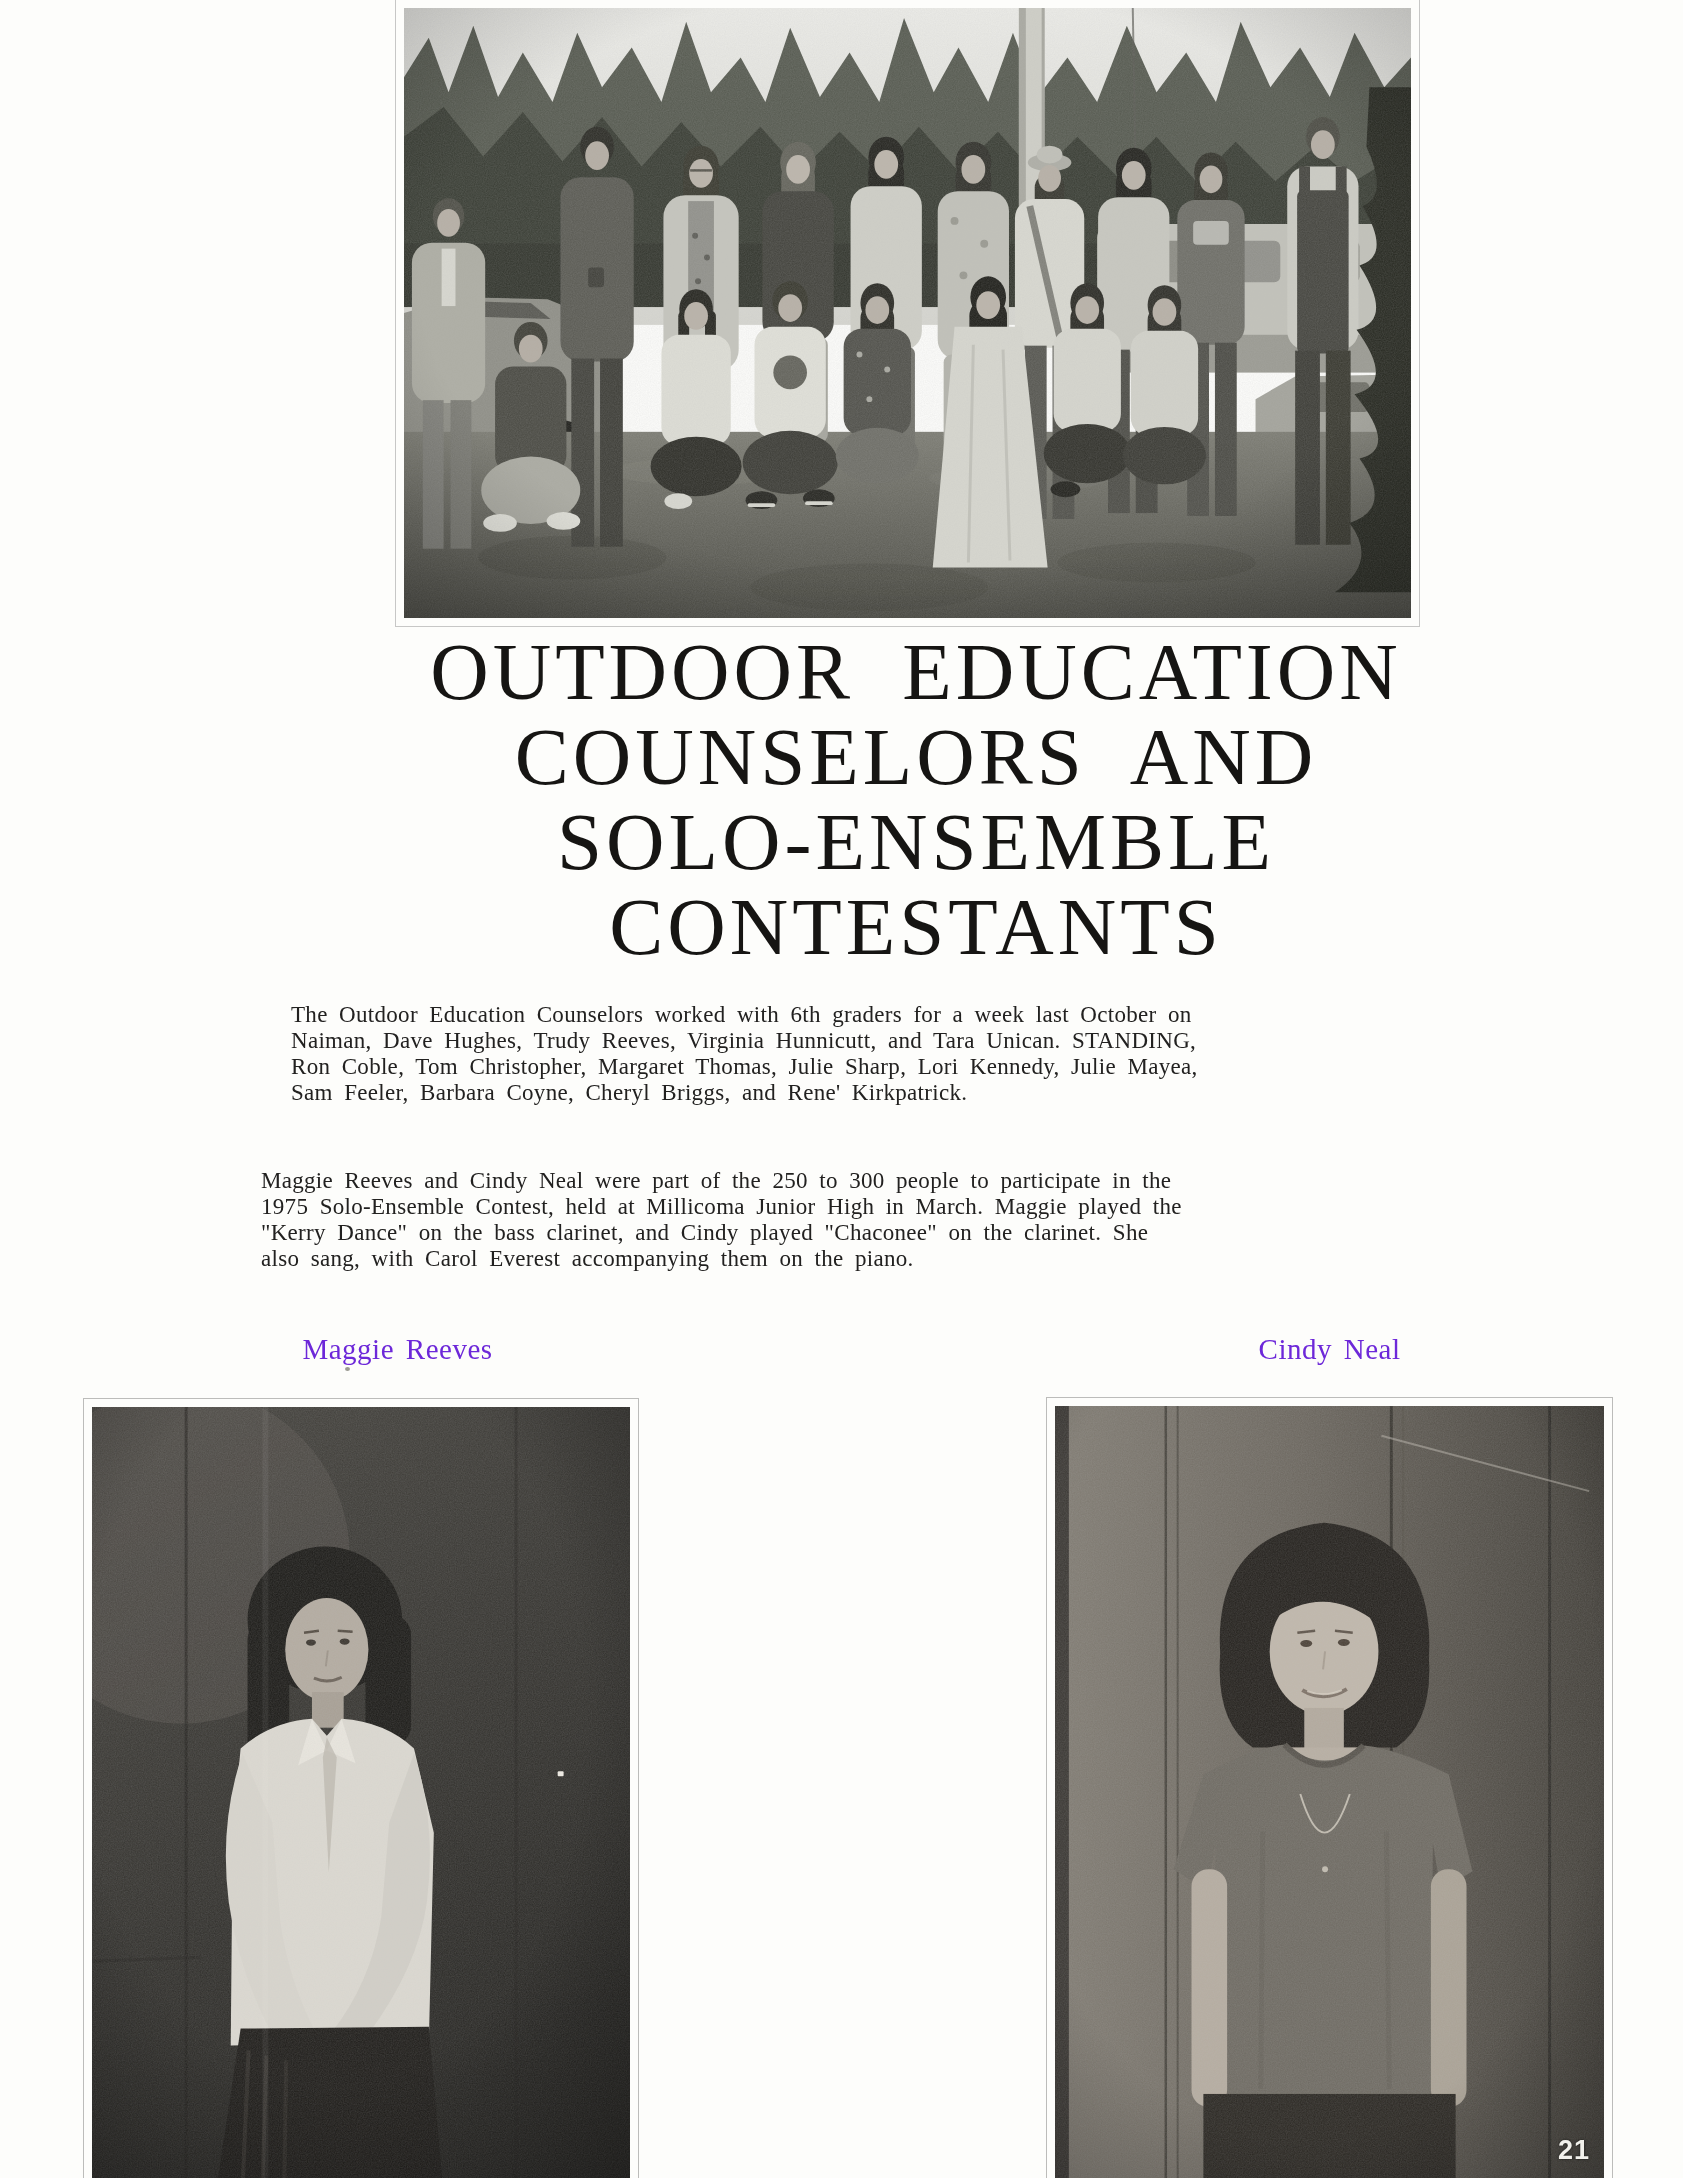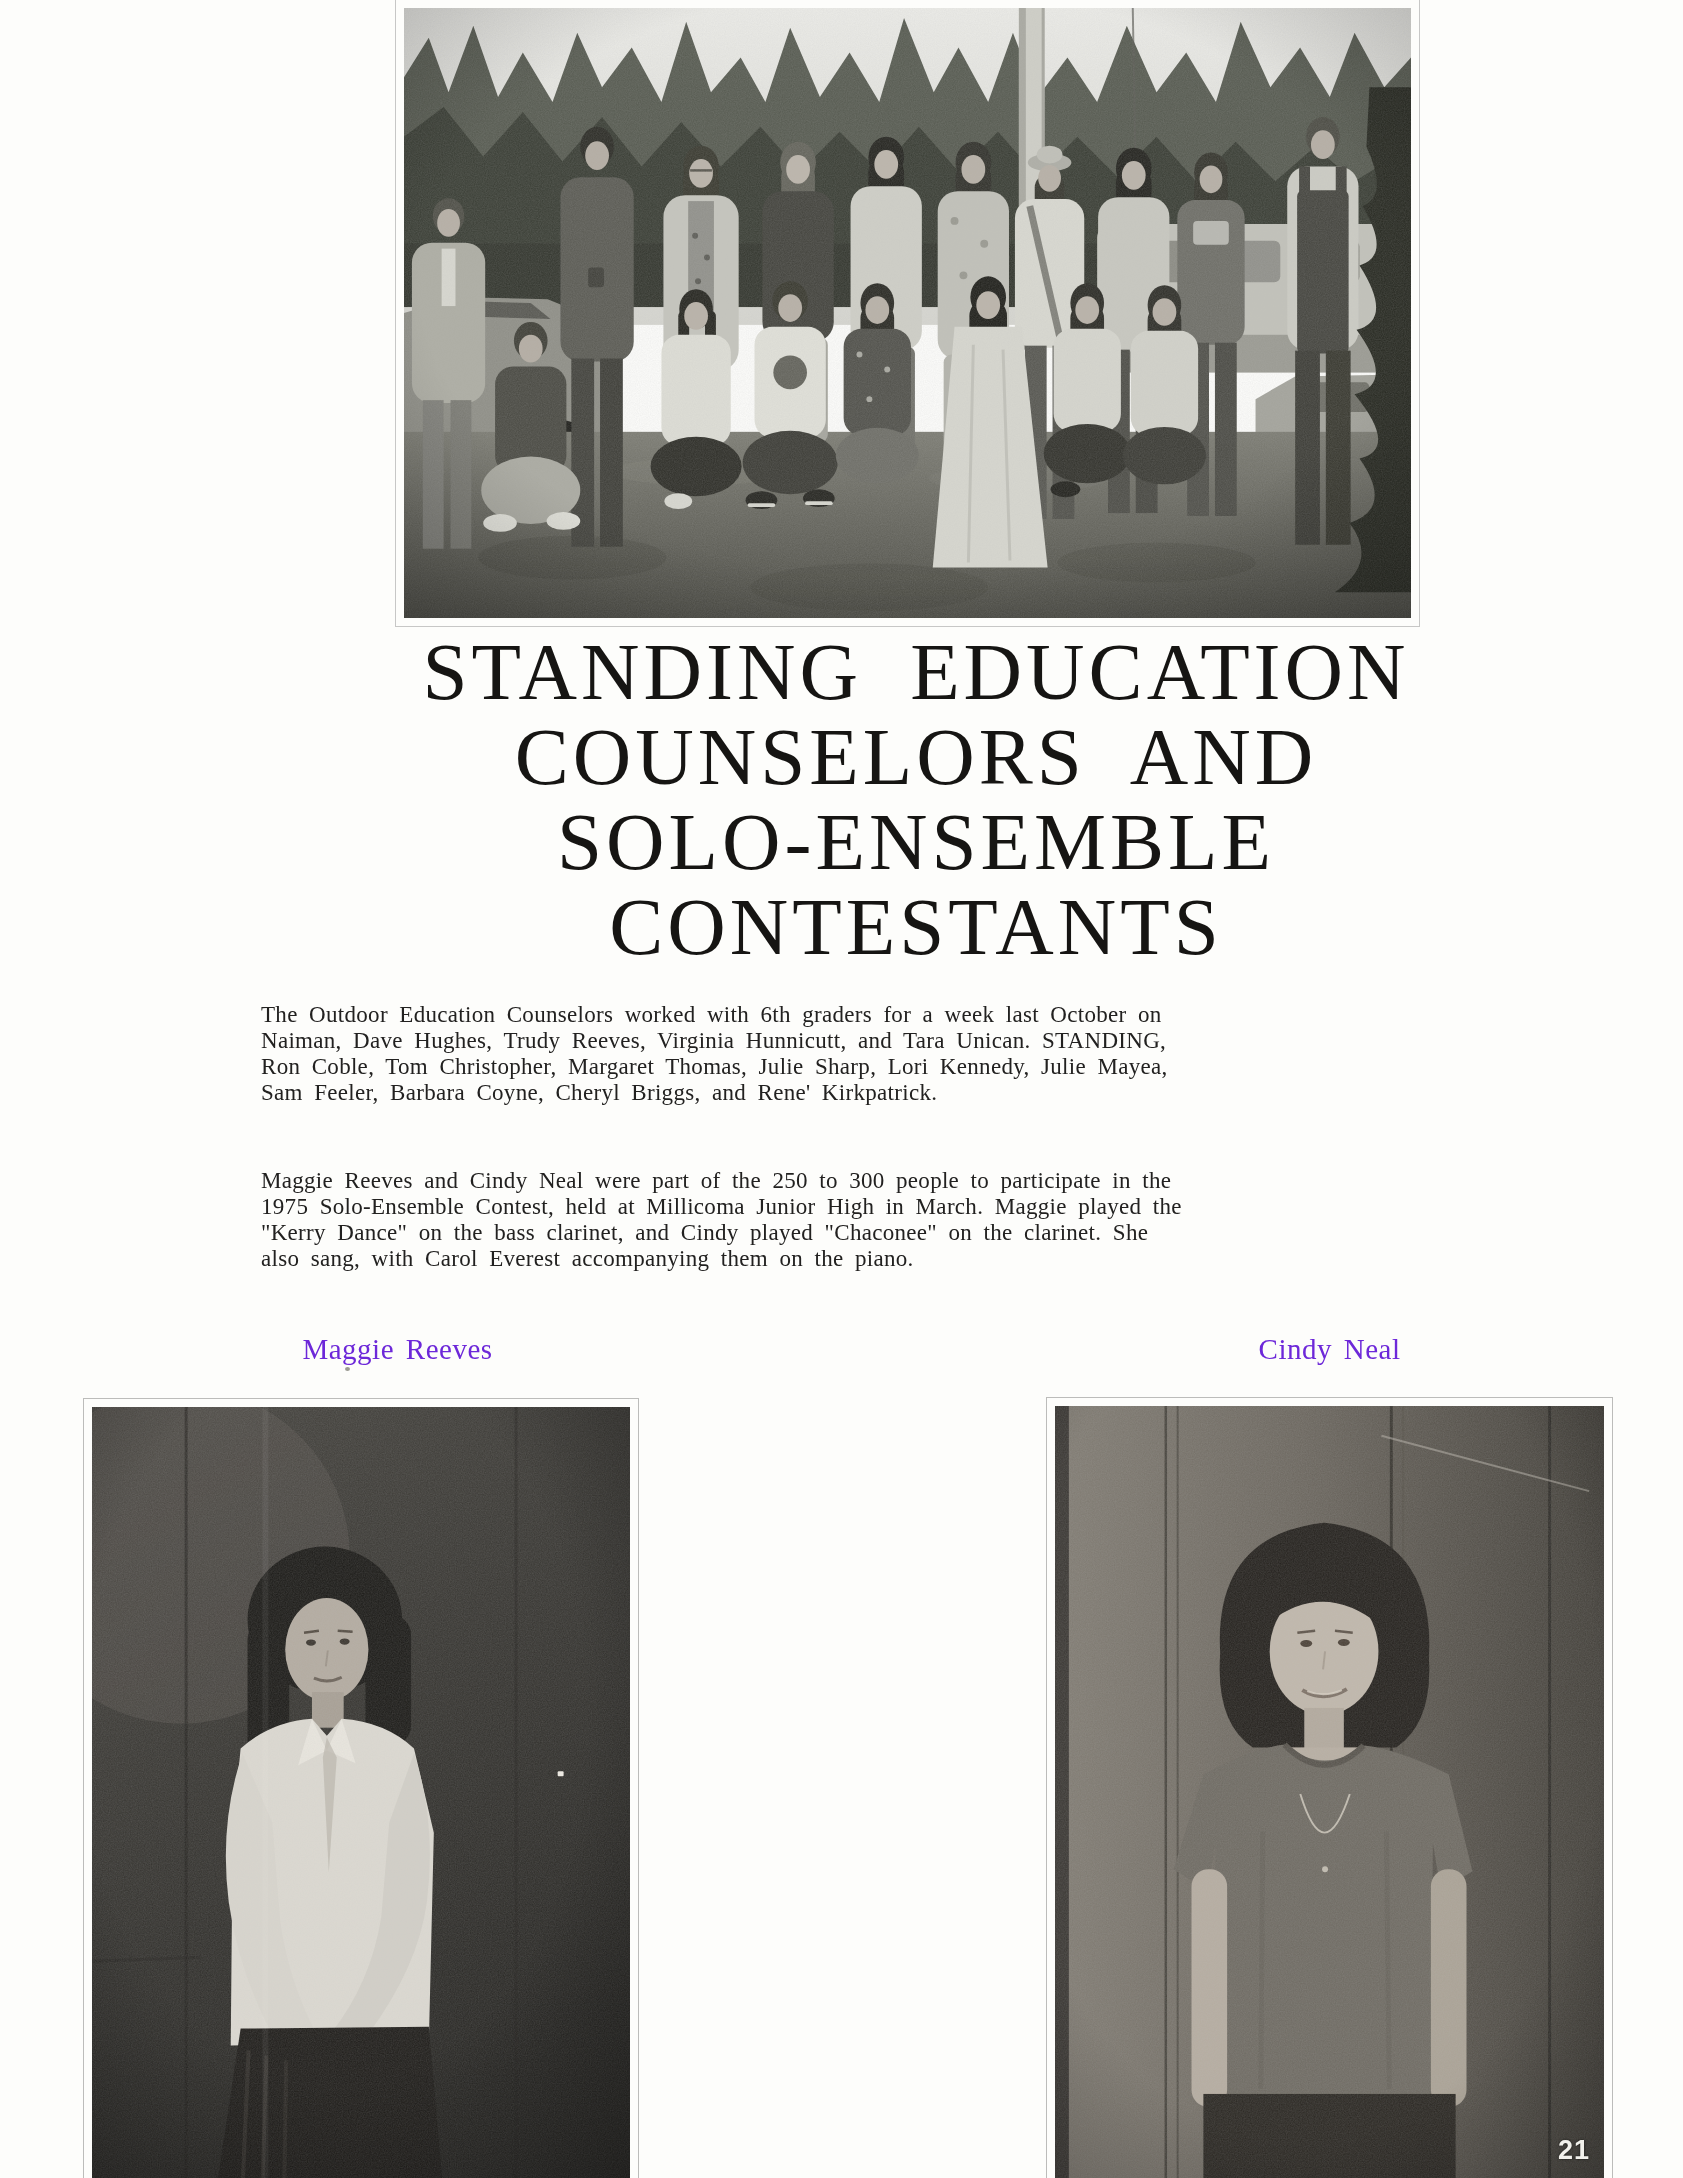--- a/index.html
+++ b/index.html
@@ -20,21 +20,21 @@
     position:absolute;left:228px;top:630px;width:1376px;margin:0;
     text-align:center;font-weight:400;color:#161513;
     font-size:81px;line-height:85px;letter-spacing:4px;word-spacing:24px;
   }
   .title-line{display:block;}
 
   .body-text{
     position:absolute;left:261px;width:1129px;margin:0;color:#222120;
     font-size:23px;line-height:26px;letter-spacing:0.3px;word-spacing:5.4px;
   }
-  #para1{top:1002px;}
+  #para1{top:1002px;margin-left:30px;}
   #para2{top:1168px;}
   .bline{display:block;white-space:nowrap;}
 
   .caption{
     position:absolute;top:1333px;width:297px;text-align:center;
     font-size:29px;color:#6d28d9;letter-spacing:0.5px;word-spacing:4px;
   }
   .caption-left{left:249px;}
   .caption-right{left:1181px;}
 
@@ -275,21 +275,21 @@
       </g>
 
       <path fill="#262820" d="M975,80 L1017,80 L1017,590 L940,590 Q985,560 955,520 Q1000,505 965,455 Q1005,445 960,390 Q1002,380 962,325 Q1000,315 965,260 Q998,250 968,200 Q995,190 972,140 Z"></path>
 
       <rect x="0" y="0" width="1017" height="616" filter="url(#grainA)"></rect>
       <rect x="0" y="0" width="1017" height="616" fill="url(#vigA)"></rect>
     </svg>
   </figure>
 
   <h1 class="title">
-    <span class="title-line">STANDING EDUCATION</span>
+    <span class="title-line">OUTDOOR EDUCATION</span>
     <span class="title-line">COUNSELORS AND</span>
     <span class="title-line">SOLO-ENSEMBLE</span>
     <span class="title-line">CONTESTANTS</span>
   </h1>
 
   <p class="body-text" id="para1">
     <span class="bline">The Outdoor Education Counselors worked with 6th graders for a week last October on</span>
     <span class="bline">Naiman, Dave Hughes, Trudy Reeves, Virginia Hunnicutt, and Tara Unican. STANDING,</span>
     <span class="bline">Ron Coble, Tom Christopher, Margaret Thomas, Julie Sharp, Lori Kennedy, Julie Mayea,</span>
     <span class="bline">Sam Feeler, Barbara Coyne, Cheryl Briggs, and Rene' Kirkpatrick.</span>

